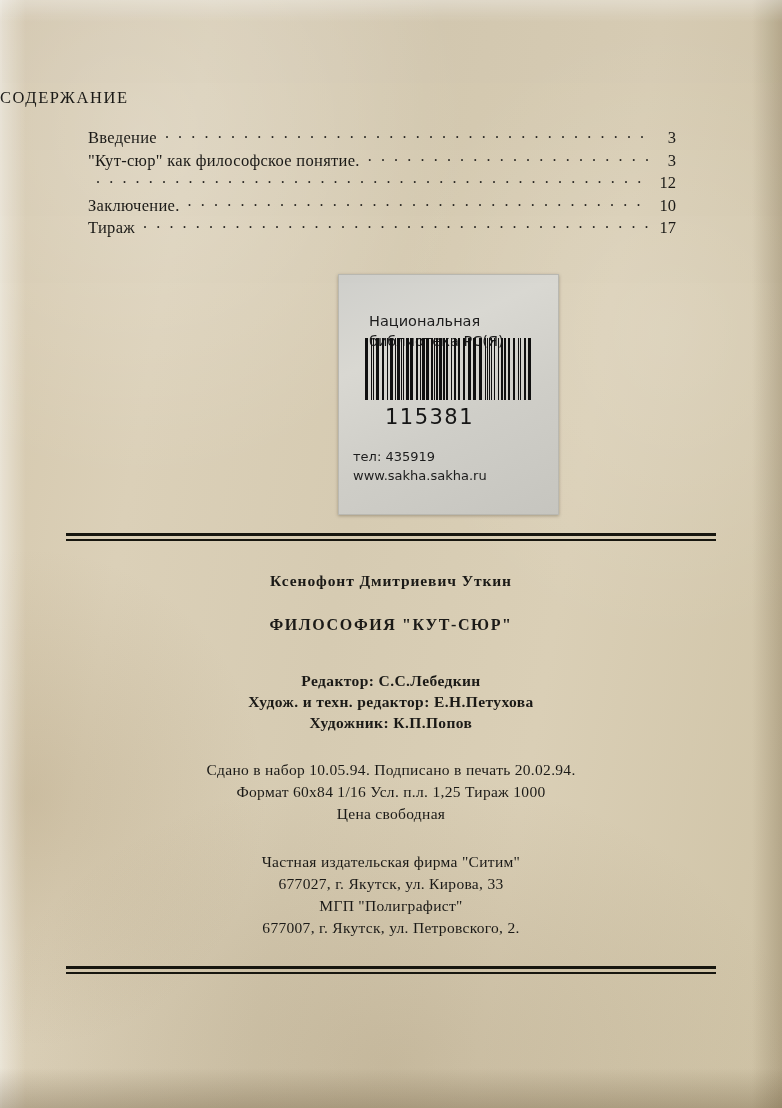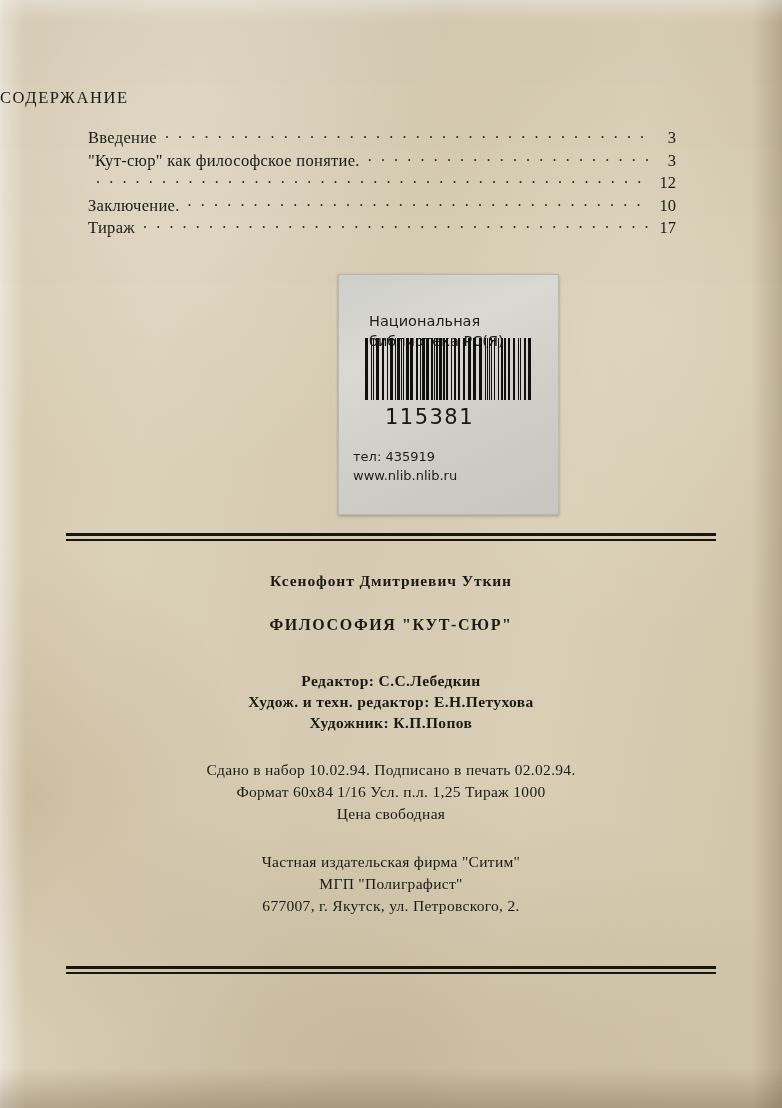--- a/index.html
+++ b/index.html
@@ -324,45 +324,46 @@
         <i style="width: 2px; margin-right: 3px;"></i>
         <i style="width: 2px; margin-right: 3px;"></i>
         <i style="width: 1px; margin-right: 1px;"></i>
         <i style="width: 1px; margin-right: 3px;"></i>
         <i style="width: 2px; margin-right: 2px;"></i>
         <i style="width: 3px; margin-right: 2px;"></i>
       </div>
     <div class="barcode-number">115381</div>
     <div class="label-tel">
       <div>тел: 435919</div>
-      <div>www.nlib.nlib.ru</div>
+      <div>www.sakha.sakha.ru</div>
     </div>
   </div>
 
   <div class="rule-group" id="rules-top">
     <div class="thick"></div>
     <div class="gap"></div>
     <div class="thin"></div>
   </div>
 
   <div class="colophon">
     <div class="c-author">Ксенофонт Дмитриевич Уткин</div>
     <div class="c-booktitle">ФИЛОСОФИЯ "КУТ-СЮР"</div>
     <div class="c-credits">
       <div>Редактор:  С.С.Лебедкин</div>
       <div>Худож. и техн. редактор:  Е.Н.Петухова</div>
       <div>Художник:  К.П.Попов</div>
     </div>
     <div class="c-print">
-      <div>Сдано в набор 10.02.94. Подписано в печать 02.02.94.</div>
+      <div>Сдано в набор 10.05.94. Подписано в печать 20.02.94.</div>
       <div>Формат 60x84 1/16   Усл. п.л. 1,25   Тираж 1000</div>
       <div>Цена свободная</div>
     </div>
     <div class="c-publisher">
       <div>Частная издательская фирма "Ситим"</div>
+      <div>677027, г. Якутск, ул. Кирова, 33</div>
       <div>МГП "Полиграфист"</div>
       <div>677007, г. Якутск, ул. Петровского, 2.</div>
     </div>
   </div>
 
   <div class="rule-group" id="rules-bottom">
     <div class="thick"></div>
     <div class="gap"></div>
     <div class="thin"></div>
   </div>

